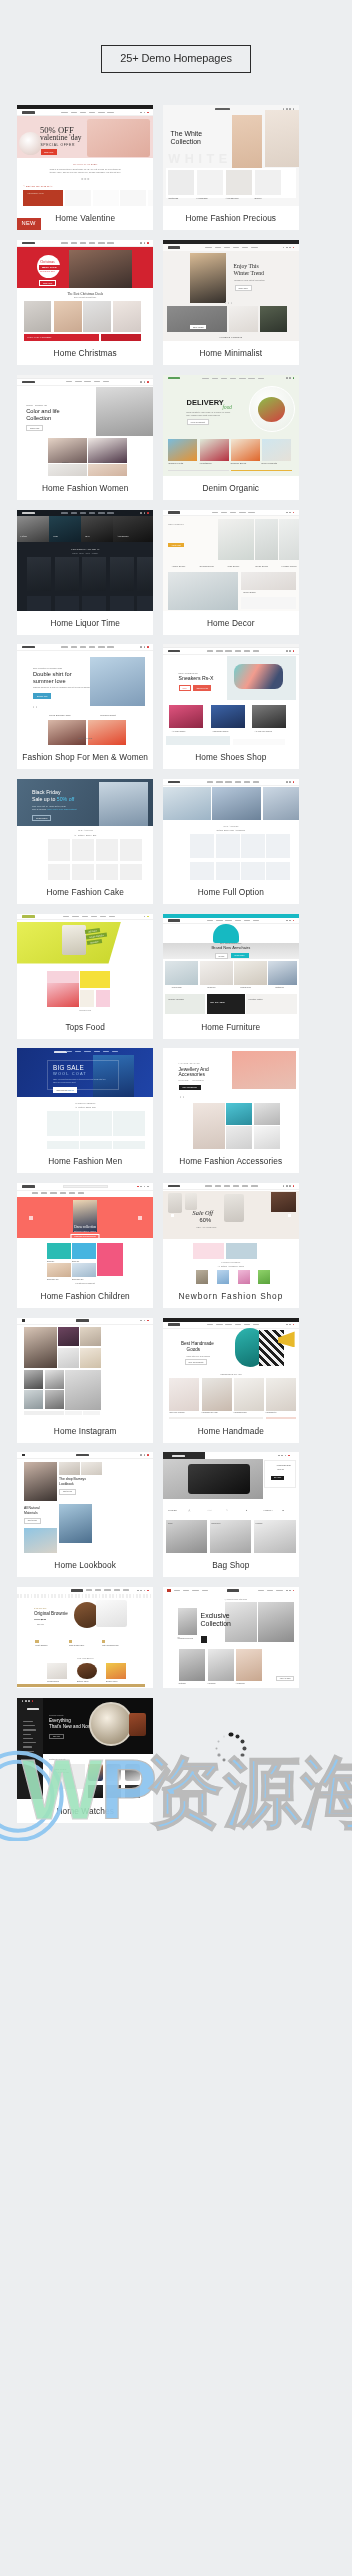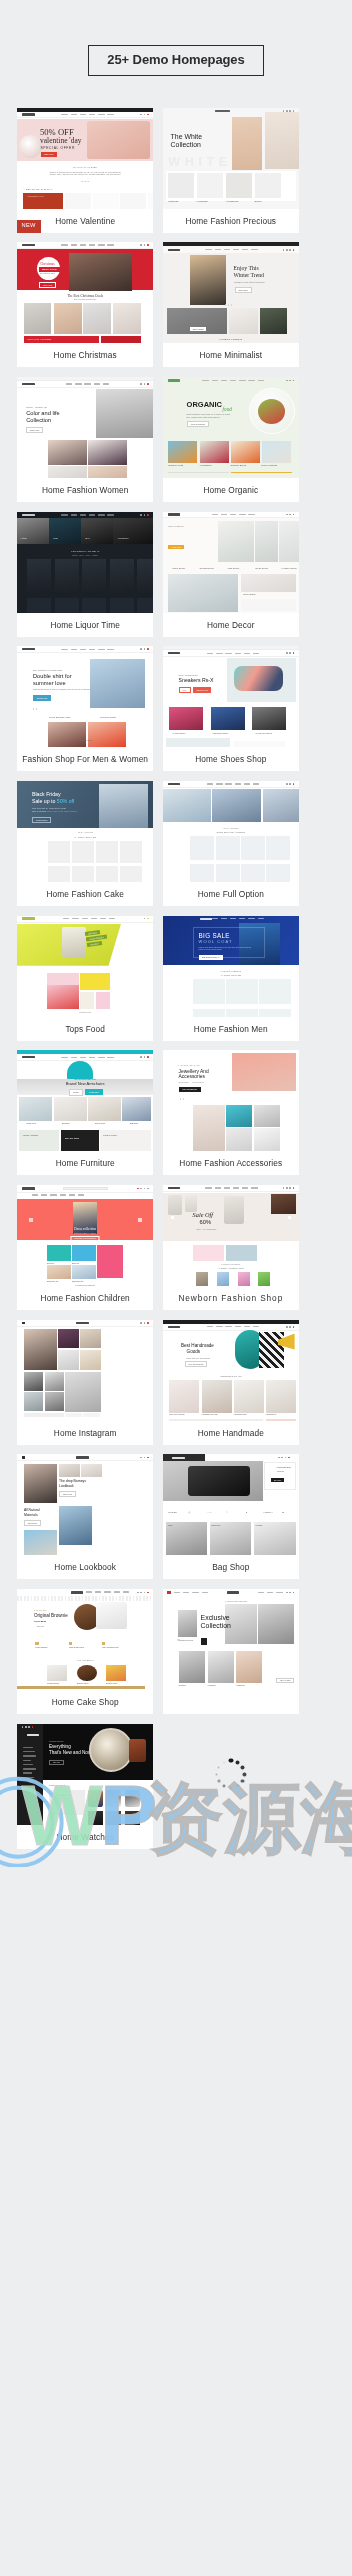--- a/index.html
+++ b/index.html
@@ -14,25 +14,25 @@
   .page-head {
     width: 352px;
     padding-top: 45px;
     padding-bottom: 32px;
     display: flex;
     justify-content: center;
   }
   .head-box {
     border: 0.6px solid #2b2b2b;
     padding: 6.9px 18.3px 8px;
-    font-size: 13px;
+    font-size: 11px;
     line-height: 1.05;
     color: #2d2d2d;
     letter-spacing: -0.1px;
-    font-weight: 700;
+    font-weight: 400;
     white-space: nowrap;
   }
 
   
   .grid {
     width: 316px;
     display: grid;
     grid-template-columns: 1fr 1fr;
     column-gap: 9.2px;
     row-gap: 9.7px;
@@ -350,39 +350,39 @@
               <i></i>
               <i></i>
               <i></i>
             </span>
             <span class="icons">
               <i></i>
               <i></i>
               <i style="background:#3f8f3f;"></i>
             </span>
           </div>
-        <div class="ttl" style="left:24px;top:24px;font-size:7.5px;font-weight:700;color:#1c1c1c;">ORGANIC</div>
+        <div class="ttl" style="left:24px;top:24px;font-size:7.5px;font-weight:700;color:#1c1c1c;">DELIVERY</div>
         <div class="ttl" style="left:60px;top:30px;font-size:5.2px;color:#4fa04f;font-family:'Liberation Serif',serif;font-style:italic;">food</div>
         <div class="cap" style="left:24px;top:36px;font-size:1.9px;">Bring health to your home in a couple of clicks.<br>Buy organic food right from farmers</div>
         <div class="btn-s" style="left:24px;top:44px;">View all product</div>
         <div class="ph" style="left:86px;top:11.5px;width:46px;height:46px;border-radius:50%;background:radial-gradient(circle at 40% 35%,#fff,#e9eee6);border:1.1px solid #fff;"></div>
         <div class="ph" style="left:95px;top:22px;width:27.5px;height:25px;border-radius:50%;background:linear-gradient(150deg,#8cbf4a,#d23f3f);"></div>
         <div class="ph" style="left:5.7px;top:64px;width:29px;height:22px;background:linear-gradient(150deg,#79bcdc,#e8922f);"></div>
         <div class="ph" style="left:37px;top:64px;width:29px;height:22px;background:linear-gradient(150deg,#dfe9d8,#b52f3f);"></div>
         <div class="ph" style="left:68px;top:64px;width:29px;height:22px;background:linear-gradient(150deg,#f2e7d4,#e0662a);"></div>
         <div class="ph" style="left:99px;top:64px;width:29px;height:22px;background:linear-gradient(150deg,#cfe6ef,#e6e1d8);"></div>
         <div class="lbl" style="left:5.7px;top:87px;">Organic Fruits</div>
         <div class="lbl" style="left:37px;top:87px;">Vegetables</div>
         <div class="lbl" style="left:68px;top:87px;">Organic Boxes</div>
         <div class="lbl" style="left:99px;top:87px;">Daily Products</div>
         <div class="ph" style="left:5.7px;top:95px;width:61px;height:0.9px;background:#dedede;"></div>
         <div class="ph" style="left:68px;top:95px;width:61px;height:0.9px;background:#e8b43c;"></div>
       </div>
     </div>
-    <div class="card-label">Home Organic</div>
+    <div class="card-label">Denim Organic</div>
   </div>
 
   <div class="card">
     <div class="thumb">
       <div class="thumb-inner" style="background:#1b2027;">
         <div class="bar navbar nb0" style="background:#161b21;border:none;">
             <span class="logo" style="background:#e8e8e8;"></span>
             <span class="menu">
               <i style="background:#6a7078;"></i>
               <i style="background:#6a7078;"></i>
@@ -625,20 +625,65 @@
         <div style="position:absolute;left:70px;top:26px;background:#7aa22c;color:#fff;font-size:1.9px;padding:1.1px 3.4px;transform:rotate(-8deg);">50% OFF</div>
         <div class="ph" style="left:30px;top:57px;width:32px;height:27.5px;background:#f7d3dc;"></div>
         <div class="ph" style="left:63px;top:57px;width:30px;height:17px;background:#f5e03a;"></div>
         <div class="ph" style="left:63px;top:76px;width:14.3px;height:17px;background:#f4efe6;"></div>
         <div class="ph" style="left:79px;top:76px;width:14.3px;height:17px;background:#f8cfdd;"></div>
         <div class="ph" style="left:30px;top:69px;width:32px;height:24px;background:linear-gradient(160deg,#f6c3cd,#e04a4a);"></div>
         <div class="cap" style="left:0;right:0;top:95px;text-align:center;font-size:2.5px;font-family:'Liberation Serif',serif;">Bestsellers</div>
       </div>
     </div>
     <div class="card-label">Tops Food</div>
+  </div>
+
+  <div class="card">
+    <div class="thumb">
+      <div class="thumb-inner" style="background:#fff;">
+        <div class="bar topbar-dark" style="background:#18b9c4;"></div>
+        <div class="bar navbar">
+            <span class="logo"></span>
+            <span class="menu">
+              <i></i>
+              <i></i>
+              <i></i>
+              <i></i>
+              <i></i>
+              <i></i>
+            </span>
+            <span class="icons">
+              <i></i>
+              <i></i>
+              <i class="red"></i>
+            </span>
+          </div>
+        <div class="ph" style="left:50px;top:10.3px;width:26px;height:19.5px;border-radius:12.6px 12.6px 2.3px 2.3px;background:#16b9c2;"></div>
+        <div class="ph" style="left:0;top:29px;right:0;height:16px;background:linear-gradient(180deg,#d8d8d8,#eeeeee);"></div>
+        <div class="cap" style="left:0;right:0;top:29px;text-align:center;font-size:1.6px;color:#666;">NEW COLLECTIONS 2020</div>
+        <div class="ttl" style="left:0;right:0;top:32px;text-align:center;font-size:4px;color:#2b2b2b;">Brand New Armchairs</div>
+        <div class="btn-s" style="left:52px;top:39px;">SHOP</div>
+        <div style="position:absolute;left:68px;top:39px;background:#18b9c4;color:#fff;font-size:1.8px;padding:1.7px 4px;">SHOP NOW</div>
+        <div class="ph" style="left:2.3px;top:47px;width:33px;height:24px;background:linear-gradient(160deg,#dfe6e9,#b7c7cd);"></div>
+        <div class="ph" style="left:37px;top:47px;width:33px;height:24px;background:linear-gradient(160deg,#f2efec,#d8d3cd);"></div>
+        <div class="ph" style="left:71px;top:47px;width:33px;height:24px;background:linear-gradient(160deg,#efece6,#cfc8bd);"></div>
+        <div class="ph" style="left:105px;top:47px;right:2.3px;height:24px;background:linear-gradient(160deg,#d6dfe8,#8095ab);"></div>
+        <div class="lbl" style="left:9.2px;top:72px;font-size:1.9px;">Living room</div>
+        <div class="lbl" style="left:45px;top:72px;font-size:1.9px;">Bedroom</div>
+        <div class="lbl" style="left:78px;top:72px;font-size:1.9px;">Dining room</div>
+        <div class="lbl" style="left:113px;top:72px;font-size:1.9px;">Bathroom</div>
+        <div class="ph" style="left:2.3px;top:80px;width:40px;height:20.6px;background:#e8ece7;"></div>
+        <div class="lbl" style="left:5.7px;top:84px;font-size:1.9px;">Minimal Armchairs</div>
+        <div class="ph" style="left:44px;top:80px;width:38px;height:20.6px;background:#1f1f1f;"></div>
+        <div class="cap" style="left:48px;top:87px;color:#fff;font-size:2.5px;font-weight:700;">UP TO 70%</div>
+        <div class="ph" style="left:83px;top:80px;right:2.3px;height:20.6px;background:#f3f2f0;"></div>
+        <div class="lbl" style="left:86px;top:84px;font-size:1.9px;">Furniture Factory</div>
+      </div>
+    </div>
+    <div class="card-label">Home Furniture</div>
   </div>
 
   <div class="card">
     <div class="thumb">
       <div class="thumb-inner" style="background:#fff;">
         <div class="hero" style="top:0;height:49px;background:linear-gradient(120deg,#15307f,#1f44a8);">
           <div class="logo" style="position:absolute;left:32px;top:2.3px;background:#fff;"></div>
           <div class="menu" style="position:absolute;left:49px;top:2.3px;">
               <i style="background:#8fa6d8;"></i>
               <i style="background:#8fa6d8;"></i>
@@ -663,65 +708,20 @@
         <div class="ph" style="left:63px;top:93px;width:32px;height:8px;background:#edf3f3;"></div>
         <div class="ph" style="left:96px;top:93px;width:32px;height:8px;background:#edf3f3;"></div>
       </div>
     </div>
     <div class="card-label">Home Fashion Men</div>
   </div>
 
   <div class="card">
     <div class="thumb">
       <div class="thumb-inner" style="background:#fff;">
-        <div class="bar topbar-dark" style="background:#18b9c4;"></div>
-        <div class="bar navbar">
-            <span class="logo"></span>
-            <span class="menu">
-              <i></i>
-              <i></i>
-              <i></i>
-              <i></i>
-              <i></i>
-              <i></i>
-            </span>
-            <span class="icons">
-              <i></i>
-              <i></i>
-              <i class="red"></i>
-            </span>
-          </div>
-        <div class="ph" style="left:50px;top:10.3px;width:26px;height:19.5px;border-radius:12.6px 12.6px 2.3px 2.3px;background:#16b9c2;"></div>
-        <div class="ph" style="left:0;top:29px;right:0;height:16px;background:linear-gradient(180deg,#d8d8d8,#eeeeee);"></div>
-        <div class="cap" style="left:0;right:0;top:29px;text-align:center;font-size:1.6px;color:#666;">NEW COLLECTIONS 2020</div>
-        <div class="ttl" style="left:0;right:0;top:32px;text-align:center;font-size:4px;color:#2b2b2b;">Brand New Armchairs</div>
-        <div class="btn-s" style="left:52px;top:39px;">SHOP</div>
-        <div style="position:absolute;left:68px;top:39px;background:#18b9c4;color:#fff;font-size:1.8px;padding:1.7px 4px;">SHOP NOW</div>
-        <div class="ph" style="left:2.3px;top:47px;width:33px;height:24px;background:linear-gradient(160deg,#dfe6e9,#b7c7cd);"></div>
-        <div class="ph" style="left:37px;top:47px;width:33px;height:24px;background:linear-gradient(160deg,#f2efec,#d8d3cd);"></div>
-        <div class="ph" style="left:71px;top:47px;width:33px;height:24px;background:linear-gradient(160deg,#efece6,#cfc8bd);"></div>
-        <div class="ph" style="left:105px;top:47px;right:2.3px;height:24px;background:linear-gradient(160deg,#d6dfe8,#8095ab);"></div>
-        <div class="lbl" style="left:9.2px;top:72px;font-size:1.9px;">Living room</div>
-        <div class="lbl" style="left:45px;top:72px;font-size:1.9px;">Bedroom</div>
-        <div class="lbl" style="left:78px;top:72px;font-size:1.9px;">Dining room</div>
-        <div class="lbl" style="left:113px;top:72px;font-size:1.9px;">Bathroom</div>
-        <div class="ph" style="left:2.3px;top:80px;width:40px;height:20.6px;background:#e8ece7;"></div>
-        <div class="lbl" style="left:5.7px;top:84px;font-size:1.9px;">Minimal Armchairs</div>
-        <div class="ph" style="left:44px;top:80px;width:38px;height:20.6px;background:#1f1f1f;"></div>
-        <div class="cap" style="left:48px;top:87px;color:#fff;font-size:2.5px;font-weight:700;">UP TO 70%</div>
-        <div class="ph" style="left:83px;top:80px;right:2.3px;height:20.6px;background:#f3f2f0;"></div>
-        <div class="lbl" style="left:86px;top:84px;font-size:1.9px;">Furniture Factory</div>
-      </div>
-    </div>
-    <div class="card-label">Home Furniture</div>
-  </div>
-
-  <div class="card">
-    <div class="thumb">
-      <div class="thumb-inner" style="background:#fff;">
         <div class="ph" style="left:69px;top:2.3px;right:3.4px;height:38px;background:linear-gradient(165deg,#f2a899,#e8c0b3);"></div>
         <div class="cap" style="left:16px;top:13.8px;font-size:1.7px;letter-spacing:0.5px;color:#8a8a8a;">LIMITED EDITION</div>
         <div class="ttl" style="left:16px;top:18.3px;font-size:4.9px;color:#222;">Jewellery And</div>
         <div class="ttl" style="left:16px;top:24px;font-size:4.9px;color:#222;">Accessories</div>
         <div class="cap" style="left:16px;top:31px;font-size:1.8px;letter-spacing:0.6px;">SPRING · SUMMER</div>
         <div style="position:absolute;left:16px;top:37px;background:#1e1e1e;color:#fff;font-size:1.6px;padding:1.7px 4px;">NEW COLLECTION</div>
         <div class="dots" style="left:17px;top:48px;">
             <span></span>
             <span></span>
           </div>
@@ -994,21 +994,20 @@
         <div class="cap" style="left:0;right:0;top:70px;text-align:center;font-size:2.5px;font-family:'Liberation Serif',serif;">Top Categories</div>
         <div class="ph" style="left:30px;top:76px;width:19.5px;height:16px;background:linear-gradient(160deg,#f3f1ee,#d8d3cd);"></div>
         <div class="ph" style="left:60px;top:76px;width:19.5px;height:16px;background:linear-gradient(160deg,#7a4a2b,#3b2212);border-radius:50%;"></div>
         <div class="ph" style="left:89px;top:76px;width:19.5px;height:16px;background:linear-gradient(160deg,#f0c94a,#e07a3b);"></div>
         <div class="lbl" style="left:30px;top:93px;font-size:1.7px;">Wedding Cakes</div>
         <div class="lbl" style="left:60px;top:93px;font-size:1.7px;">Birthday Cakes</div>
         <div class="lbl" style="left:89px;top:93px;font-size:1.7px;">Brownie Cakes</div>
         <div class="ph" style="left:0;top:97px;width:128px;height:3.4px;background:#c8a663;"></div>
       </div>
     </div>
-    <div class="card-label">Home Cake Shop</div>
   </div>
 
   <div class="card">
     <div class="thumb">
       <div class="thumb-inner" style="background:#fff;">
         <div class="bar navbar nb0" style="background:#fff;border:none;">
             <span style="width:3.4px;height:2.3px;background:#c0392b;margin-left:4.6px;"></span>
             <span class="menu" style="margin-left:3.4px;margin-right:auto;">
               <i></i>
               <i></i>

